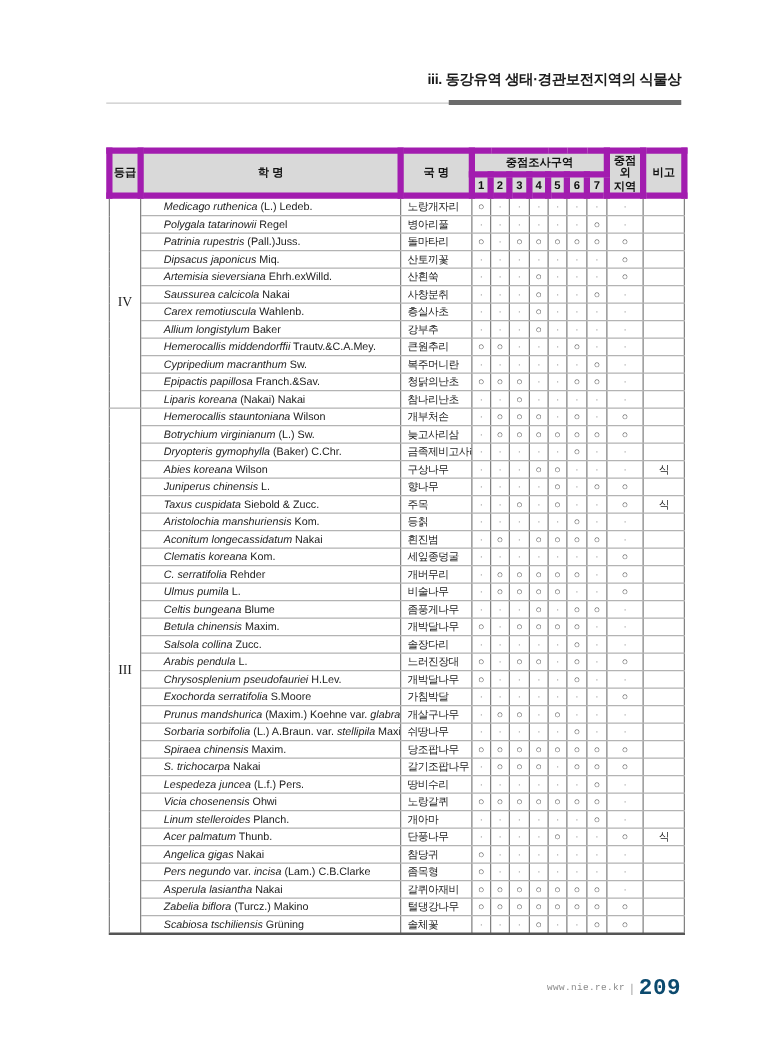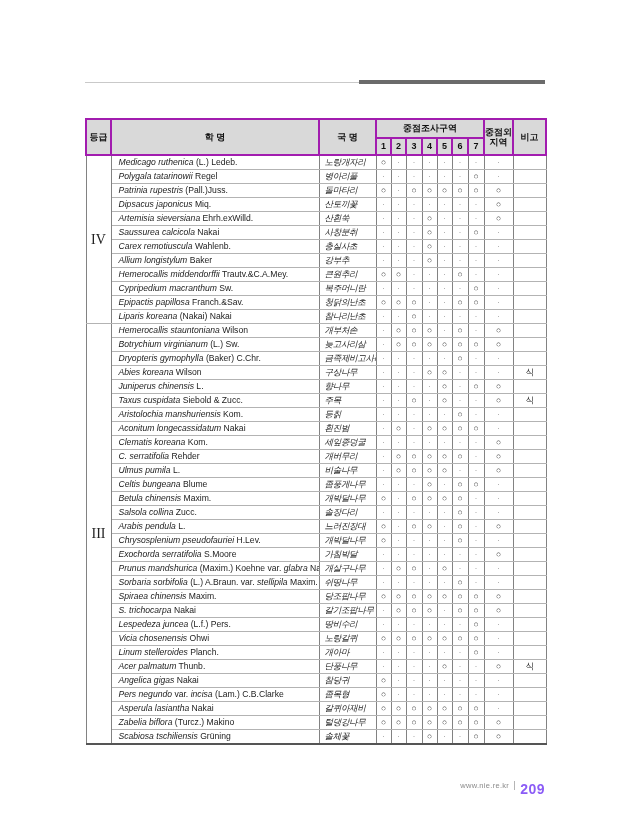--- a/index.html
+++ b/index.html
@@ -15,57 +15,58 @@
   .rule-thin  { position:absolute; left:0; right:0; top:2px; height:1px; background:#c9c9c9; }
   .rule-thick { position:absolute; right:0; top:0; width:186px; height:3.5px; background:#6b6b6b; }
 
   table.flora {
     position:absolute; top:118px; left:85px; width:460px;
     border-collapse:collapse; table-layout:fixed;
     border:1.5px solid #3a3a3a; border-top:2.5px solid #222; border-bottom:2px solid #555;
   }
   .flora th {
     background:#d9d9d9; font-size:9px; font-weight:700; color:#111;
-    border:2px solid #a21caf; padding:0; text-align:center; line-height:1.15;
+    border:5px solid #a21caf; padding:0; text-align:center; line-height:1.15;
   }
   .flora thead tr.h1 th { height:19px; }
   .flora thead tr.h2 th { height:17px; }
   .flora thead { border-bottom:1.5px solid #4a4a4a; }
   .flora td {
     padding:0; height:13.45px; font-size:8.6px; color:#222;
     border-left:1px solid #828282; border-right:1px solid #828282;
     border-top:1px solid #b3b3b3; border-bottom:1px solid #b3b3b3;
     white-space:nowrap; overflow:hidden; line-height:13px;
   }
   .flora td.grade-cell {
     text-align:center; vertical-align:middle;
-    font-family:"Liberation Serif", serif; font-size:14px; color:#222;
+    font-family:"Liberation Serif", serif; font-size:11px; color:#222;
   }
-  .flora td.name-cell   { padding-left:7px; text-align:left; }
-  .flora td.korean-cell { padding-left:5px; text-align:left; letter-spacing:-0.4px;font-style:italic; }
+  .flora td.name-cell   { padding-left:18px; text-align:left; }
+  .flora td.korean-cell { padding-left:5px; text-align:left; letter-spacing:-0.4px; }
   .flora td.name-cell i { font-style:italic; }
   .flora td.mark-cell, .flora td.outside-cell { text-align:center; }
   .flora td .circle { font-size:8.5px; color:#444; }
   .flora td .dot    { font-size:9px; color:#a9a9a9; }
   .flora td.remark-cell { text-align:center; font-size:8.6px; letter-spacing:-0.5px; }
   .flora tbody tr.group-start td { border-top:1.5px solid #555; }
 
   .footer {
     position:absolute; top:781px; right:74px;
-    display:flex; align-items:flex-start; gap:5px;
+    display:flex; align-items:center; gap:5px;font-family:Liberation Mono, monospace;
   }
   .footer-url  { font-size:7.5px; color:#8a8a8a; letter-spacing:0.3px; }
   .footer-sep  { width:1px; height:9px; background:#b5b5b5; }
-  .footer-page { font-size:14px; color:#8b5cf6; font-weight:600; letter-spacing:0.5px; }
+  .footer-page { font-size:18px; color:#0c4a6e; font-weight:600; letter-spacing:0.5px; }
 </style>
 </head>
 <body>
 
 <div class="page">
 
+  <div class="header-title">iii. 동강유역 생태·경관보전지역의 식물상</div>
   <div class="header-rule">
     <span class="rule-thin"></span>
     <span class="rule-thick"></span>
   </div>
 
   <table class="flora">
     <colgroup>
       <col style="width:25px">
         <col style="width:208px">
         <col style="width:57px">

